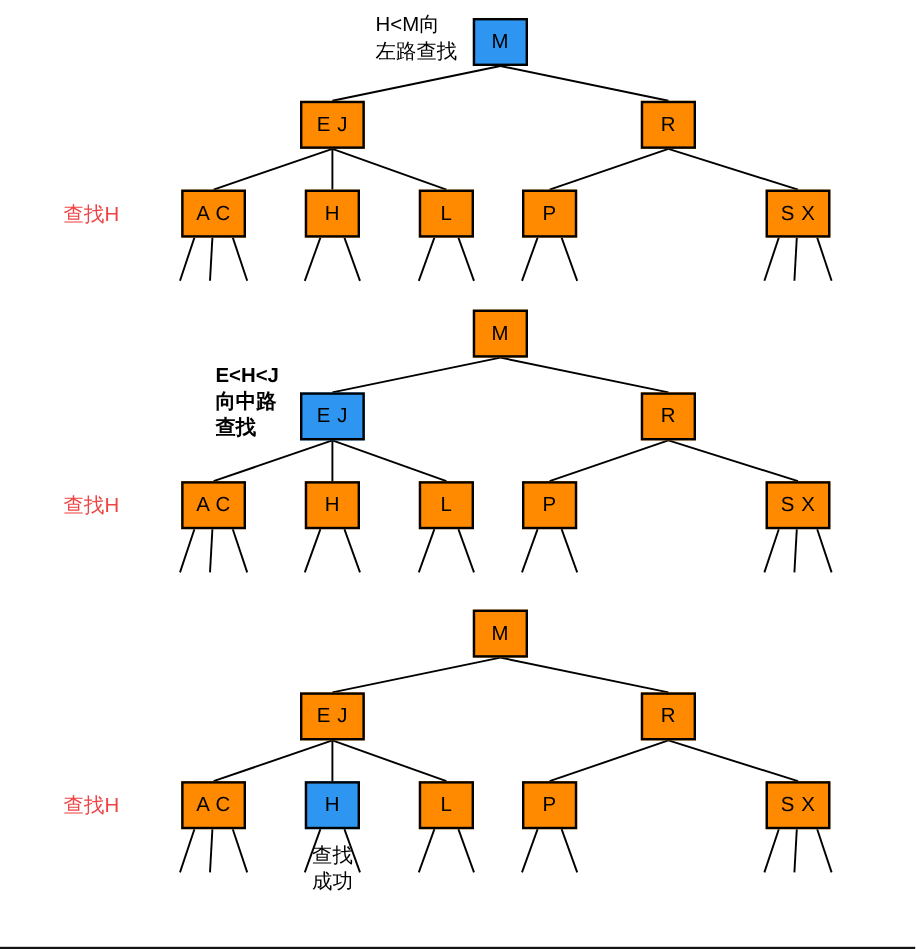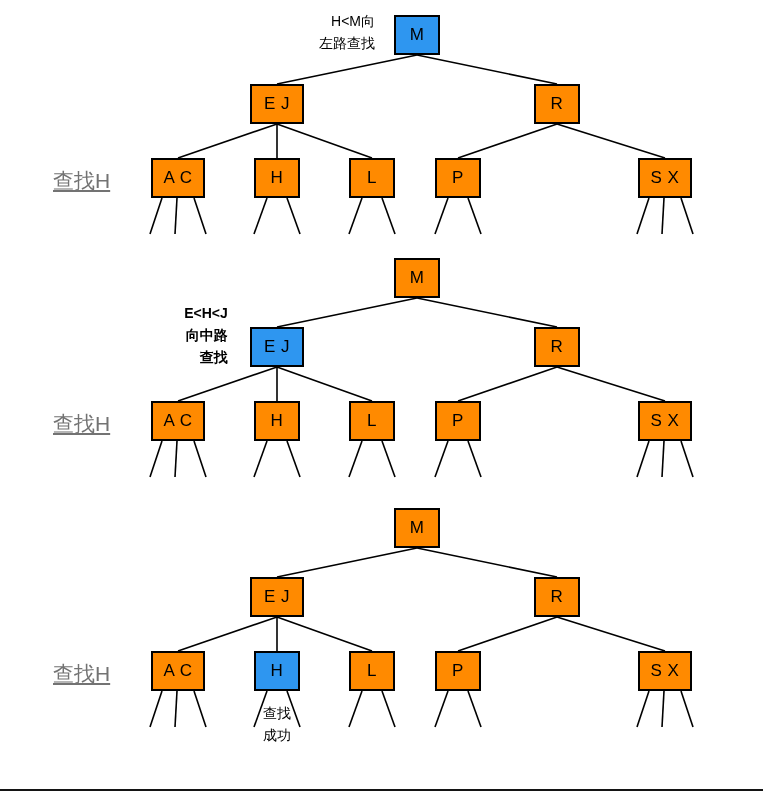--- a/index.html
+++ b/index.html
@@ -29,30 +29,29 @@
     display: flex;
     align-items: center;
     justify-content: center;
     font-size: 17px;
     color: #000000;
     letter-spacing: 0.5px;
     white-space: pre;
   }
   .side-label {
     position: absolute;
-    font-size: 21px;
-    color: #737373;
+    font-size: 17px;
+    color: #ef4444;
     white-space: nowrap;
-    text-decoration: underline;
   }
   .annotation {
     position: absolute;
     transform: translateX(-50%);
-    text-align: right;
-    font-size: 14px;
+    text-align: left;
+    font-size: 17px;
     line-height: 22px;
     color: #000000;
     white-space: pre-line;
   }
   .bottom-divider {
     position: absolute;
     left: 0;
     bottom: 0;
     width: 100%;
     height: 2px;

